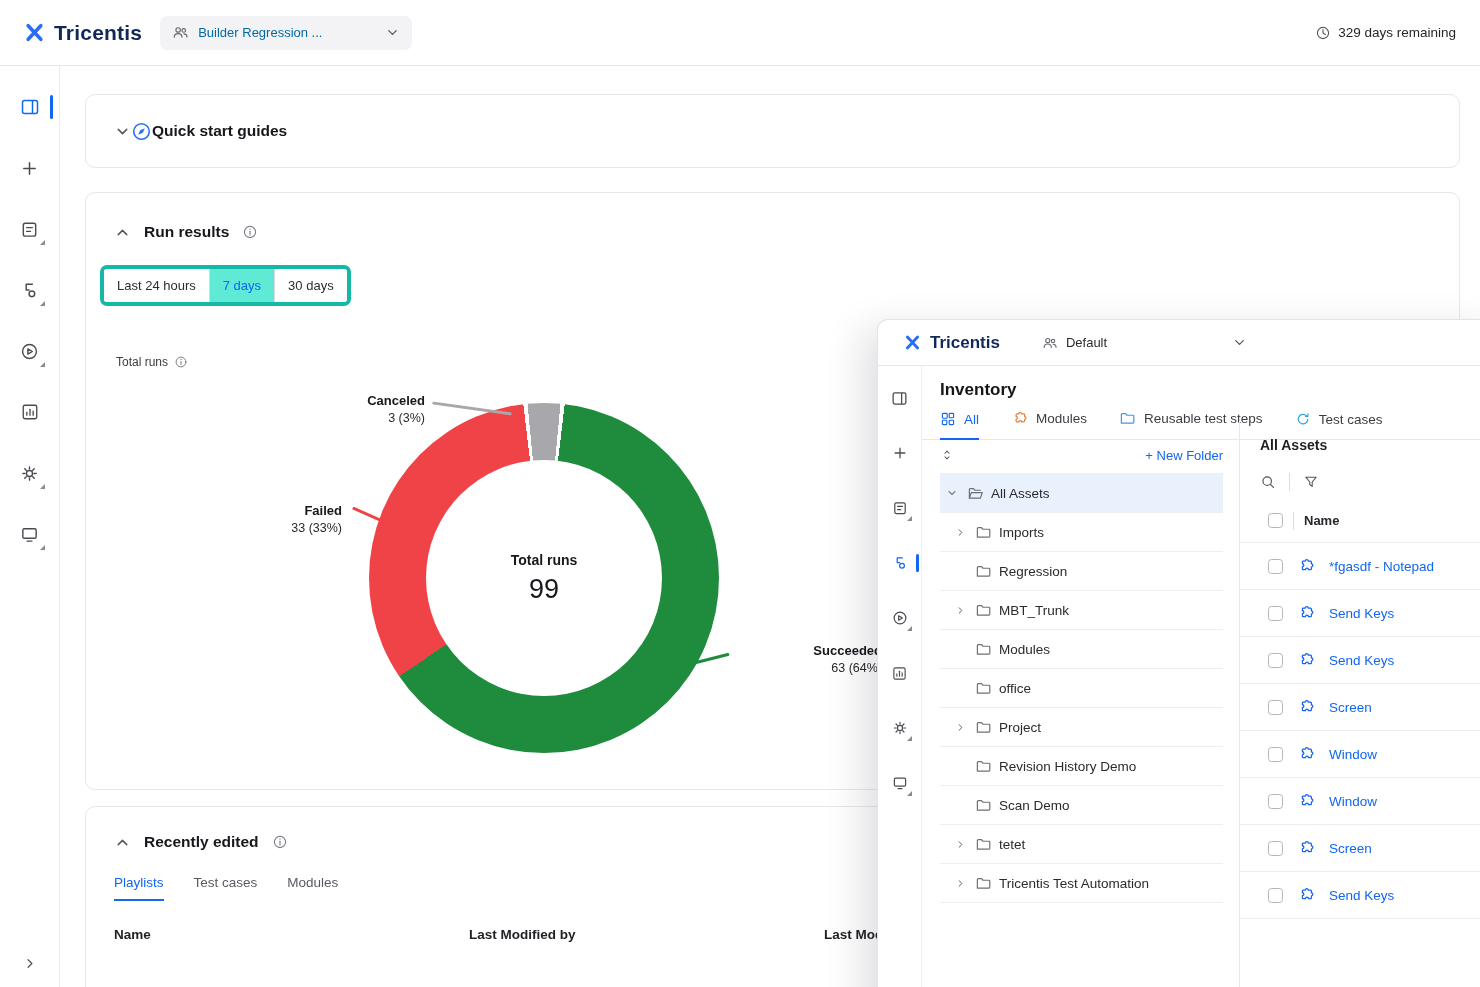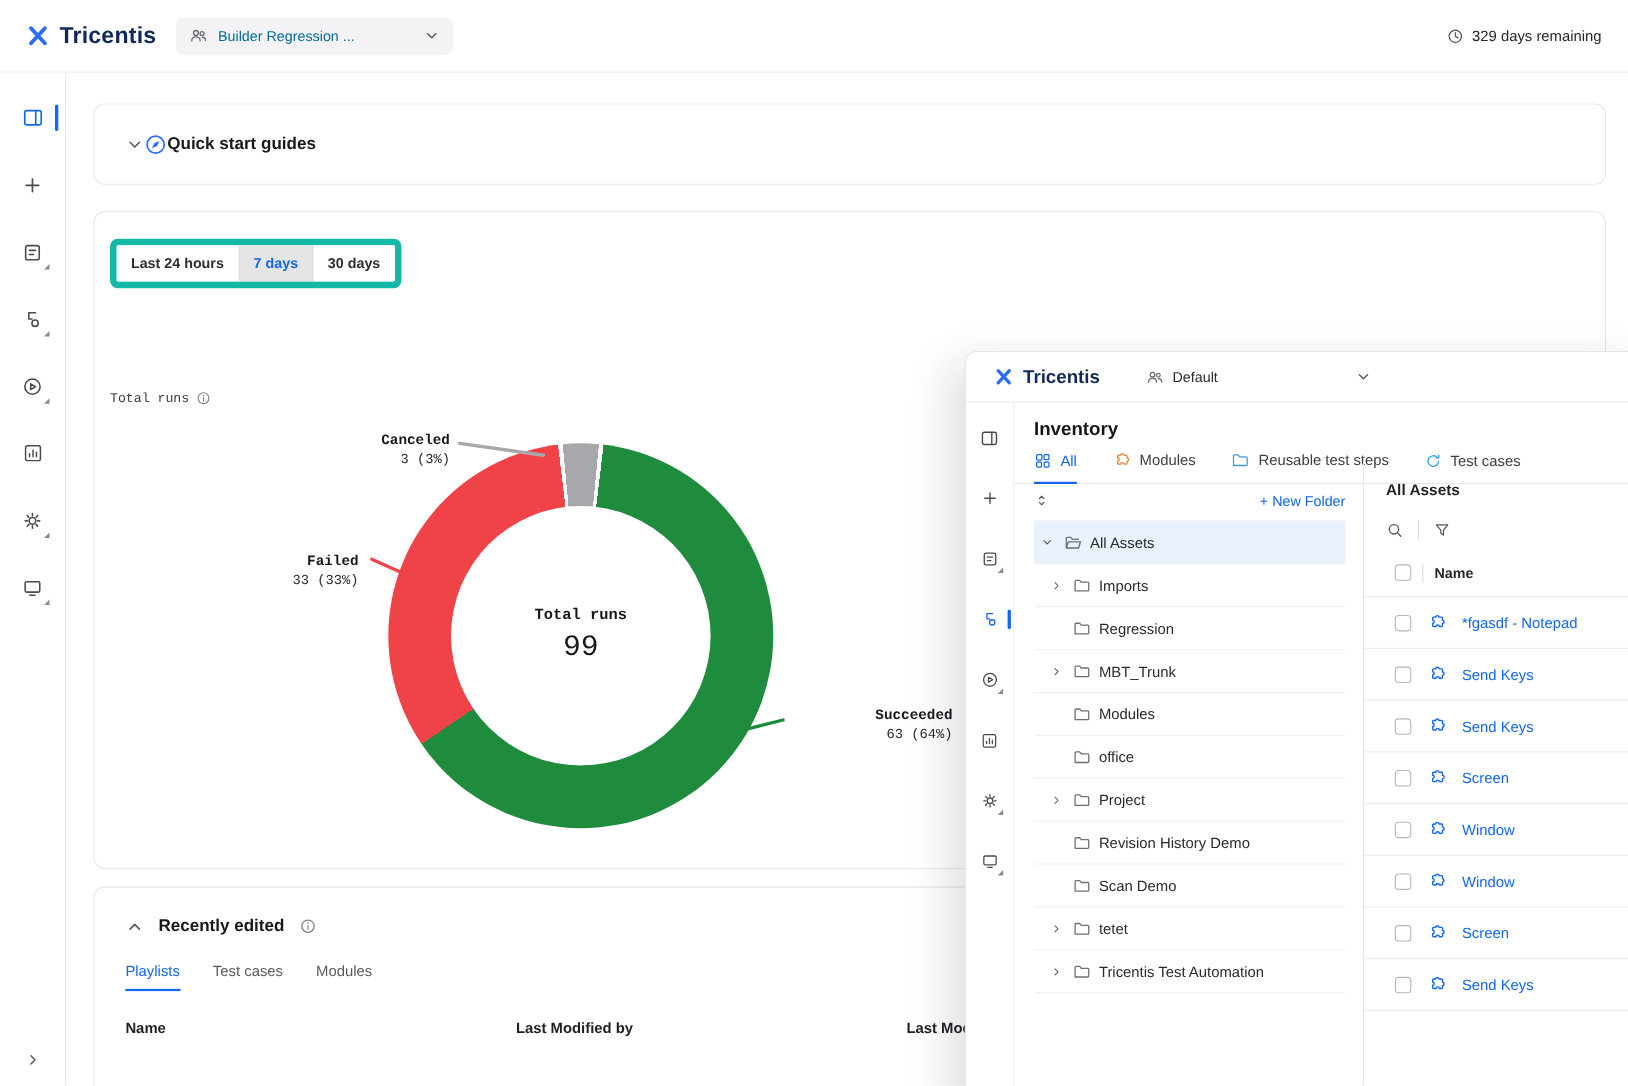--- a/index.html
+++ b/index.html
@@ -35,26 +35,26 @@
   .card-head { display:flex; align-items:center; gap:13px; }
   .card-title { font-size:15.5px; font-weight:bold; color:#17171c; }
   .chev-btn { color:#55555c; cursor:pointer; }
   .info-ic { color:#7c7c84; cursor:pointer; }
 
   .card-quick { height:74px; display:flex; align-items:center; gap:0; padding:16px 28px; }
   .compass { color:#2b6cf4; }
 
   .card-run { margin-top:24px; height:598px; position:relative; }
   .card-run .card-head { padding:30px 28px 0; }
-  .range-tabs { display:inline-flex; margin:24px 0 0 14px; border:6px solid #14b8a6; border-radius:7px; overflow:hidden;font-weight:bold; }
+  .range-tabs { display:inline-flex; margin:24px 0 0 14px; border:4px solid #14b8a6; border-radius:7px; overflow:hidden; }
   .range-tab { padding:9px 13px; font-size:13px; color:#2c2c31; background:#fff; border-right:1px solid #d8d8de; cursor:pointer; white-space:nowrap; }
   .range-tab:last-child { border-right:none; }
-  .range-tab.selected { background:#e5e5e5; color:#1266f1; }
-
-  .chart-area { position:absolute; left:0; top:150px; right:0; height:448px;font-family:Liberation Mono, monospace; }
+  .range-tab.selected { background:#5eead4; color:#1266f1; }
+
+  .chart-area { position:absolute; left:16px; top:150px; right:0; height:448px; }
   .total-caption { position:absolute; left:14px; top:12px; display:flex; align-items:center; gap:6px; font-size:12px; color:#3b3b41; }
   .donut { position:absolute; left:267px; top:60px; width:350px; height:350px; border-radius:50%; cursor:pointer; }
   .donut-hole { position:absolute; left:50%; top:50%; width:236px; height:236px; transform:translate(-50%,-50%); background:#fff; border-radius:50%; display:flex; flex-direction:column; align-items:center; justify-content:center; gap:6px; }
   .hole-label { font-size:14px; font-weight:bold; color:#17171c; }
   .hole-value { font-size:27px; color:#17171c; }
   .donut-label { position:absolute; line-height:1.25; }
   .donut-label .seg-name { font-weight:bold; font-size:13px; color:#17171c; }
   .donut-label .seg-val { font-size:12.5px; color:#2a2a2f; margin-top:2px; }
   .lbl-canceled { left:198px; top:50px; width:125px; text-align:right; }
   .lbl-failed { left:115px; top:160px; width:125px; text-align:right; }
@@ -325,20 +325,33 @@
       </span>
     <span class="ic compass">
         <svg width="21" height="21" viewBox="0 0 20 20">
           <use href="#i-compass"></use>
         </svg>
       </span>
     <span class="card-title">Quick start guides</span>
   </section>
 
   <section class="card card-run">
+    <div class="card-head">
+      <span class="ic chev-btn">
+          <svg width="17" height="17" viewBox="0 0 20 20">
+            <use href="#i-chev-u"></use>
+          </svg>
+        </span>
+      <span class="card-title">Run results</span>
+      <span class="ic info-ic">
+          <svg width="16" height="16" viewBox="0 0 20 20">
+            <use href="#i-info"></use>
+          </svg>
+        </span>
+    </div>
     <div class="range-tabs">
       <span class="range-tab">Last 24 hours</span>
       <span class="range-tab selected">7 days</span>
       <span class="range-tab">30 days</span>
     </div>
 
     <div class="chart-area">
       <div class="total-caption">
         <span>Total runs</span>
         <span class="ic info-ic">

